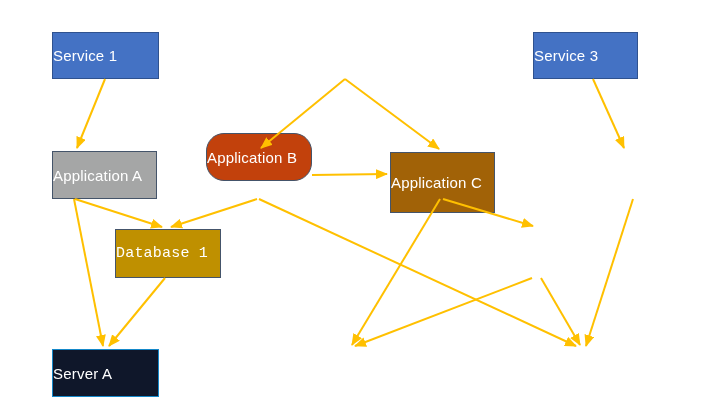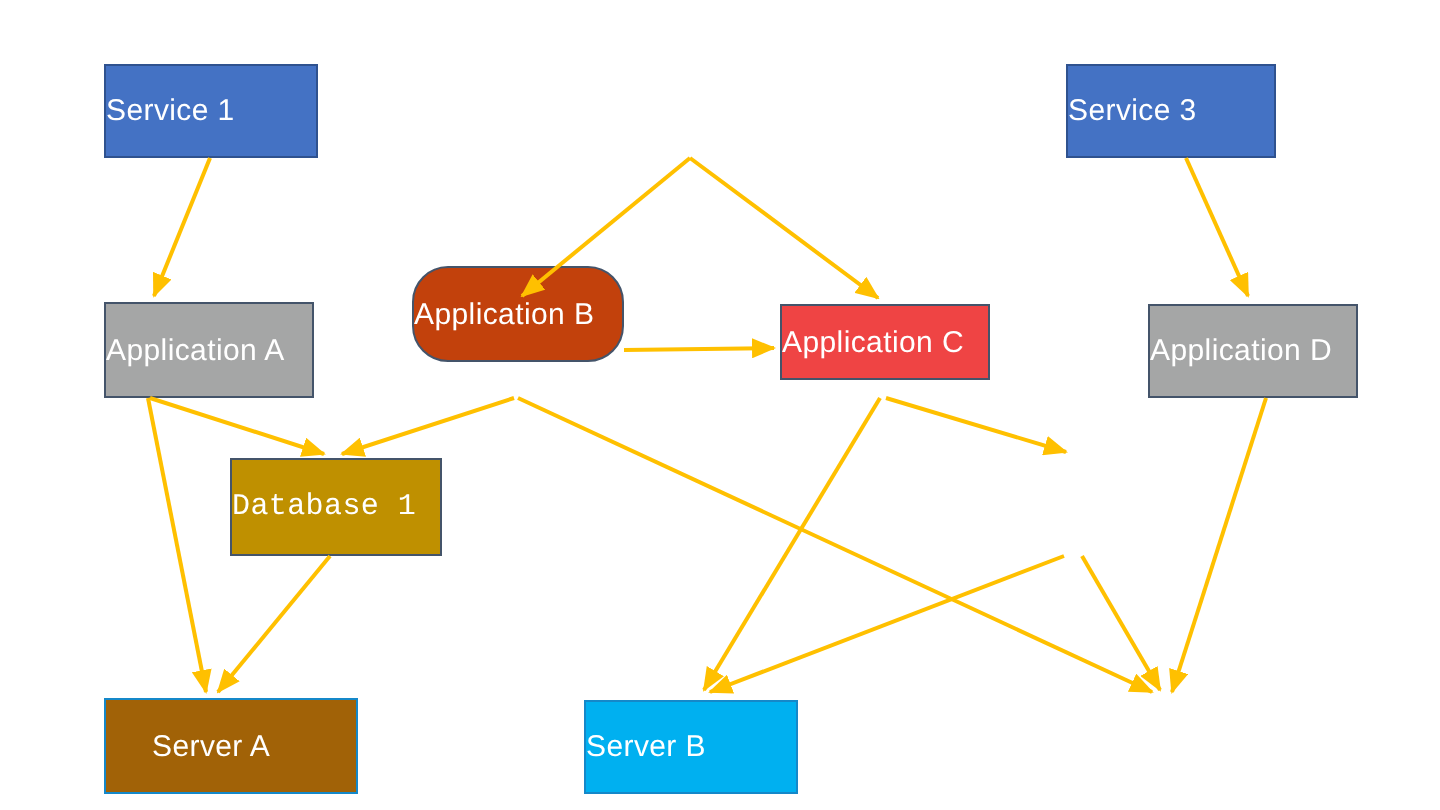--- a/index.html
+++ b/index.html
@@ -47,34 +47,28 @@
     </div>
     <div class="node" style="left: 533px; top: 32px; width: 105px; height: 47px; background: rgb(68, 114, 196); border-color: rgb(47, 82, 143); color: rgb(255, 255, 255);">
       <span>Service 3</span>
     </div>
     <div class="node" style="left: 22px; top: 151px; width: 105px; height: 48px; background: rgb(165, 166, 166); border-color: rgb(68, 84, 106); color: rgb(255, 255, 255); margin-left: 30px;">
       <span>Application A</span>
     </div>
     <div class="node" style="left: 206px; top: 133px; width: 106px; height: 48px; background: #c2410c; border-color: rgb(68, 84, 106); color: rgb(255, 255, 255); border-radius: 18px;">
       <span>Application B</span>
     </div>
-    <div class="node" style="left: 390px; top: 152px; width: 105px; height: 38px; background: #ef4444; border-color: rgb(68, 84, 106); color: rgb(255, 255, 255);">
+    <div class="node" style="left: 390px; top: 152px; width: 105px; height: 61px; background: #a16207; border-color: rgb(68, 84, 106); color: rgb(255, 255, 255);">
       <span>Application C</span>
-    </div>
-    <div class="node" style="left: 574px; top: 152px; width: 105px; height: 47px; background: rgb(165, 166, 166); border-color: rgb(68, 84, 106); color: rgb(255, 255, 255);">
-      <span>Application D</span>
     </div>
     <div class="node" style="left: 115px; top: 229px; width: 106px; height: 49px; background: rgb(191, 144, 0); border-color: rgb(68, 84, 106); color: rgb(255, 255, 255); font-family: Liberation Mono, monospace;">
       <span>Database 1</span>
     </div>
-    <div class="node" style="left: 52px; top: 349px; width: 127px; height: 48px; background: #a16207; border-color: rgb(21, 136, 201); color: rgb(255, 255, 255); padding-left: 23px;">
+    <div class="node" style="left: 52px; top: 349px; width: 107px; height: 48px; background: #0f172a; border-color: rgb(21, 136, 201); color: rgb(255, 255, 255);">
       <span>Server A</span>
-    </div>
-    <div class="node" style="left: 292px; top: 350px; width: 107px; height: 47px; background: rgb(0, 176, 240); border-color: rgb(21, 136, 201); color: rgb(255, 255, 255);">
-      <span>Server B</span>
     </div>
     <svg class="edges" width="720" height="405" viewBox="0 0 720 405">
       <defs>
         <marker id="arrowhead" markerUnits="userSpaceOnUse" markerWidth="12" markerHeight="10" refX="11" refY="5" orient="auto">
           <path d="M0,0 L12,5 L0,10 z" fill="#FFC000"></path>
         </marker>
       </defs>
       <line x1="105" y1="79" x2="77" y2="148" stroke="#FFC000" stroke-width="2" marker-end="url(#arrowhead)"></line>
       <line x1="345" y1="79" x2="261" y2="148" stroke="#FFC000" stroke-width="2" marker-end="url(#arrowhead)"></line>
       <line x1="345" y1="79" x2="439" y2="149" stroke="#FFC000" stroke-width="2" marker-end="url(#arrowhead)"></line>

